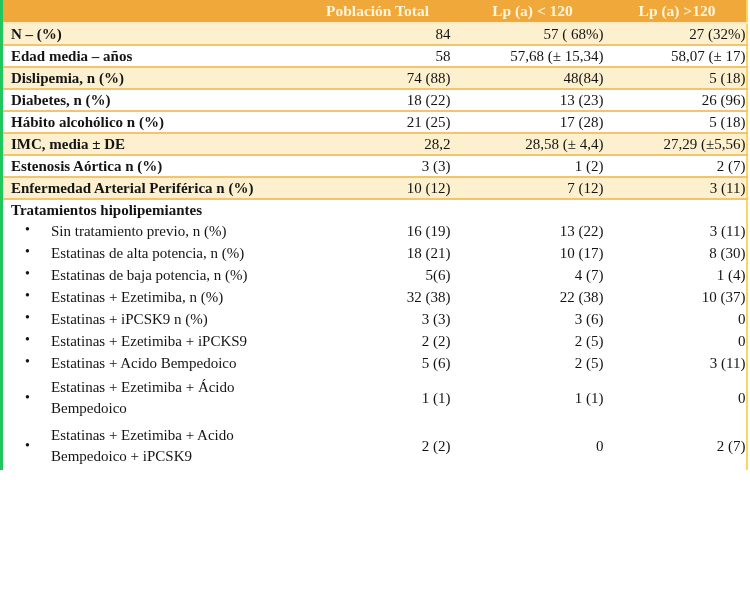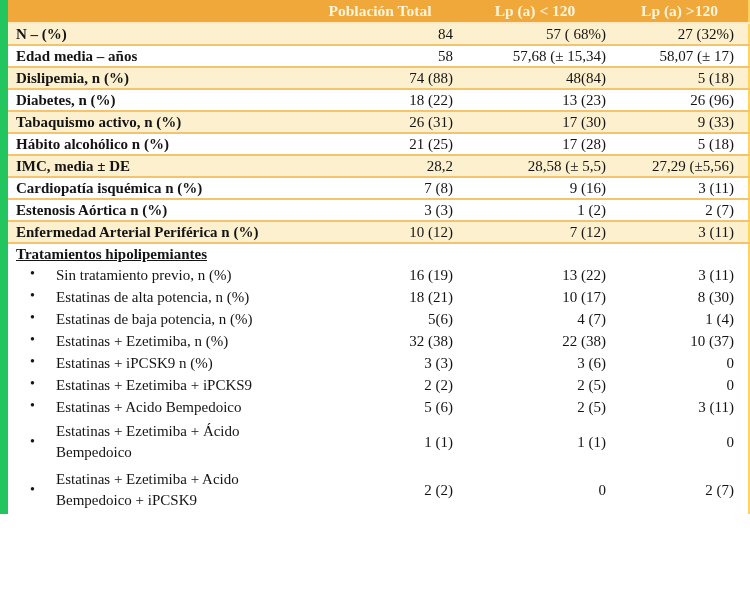--- a/index.html
+++ b/index.html
@@ -13,21 +13,21 @@
     background: #ffffff;
     font-family: "Liberation Serif", serif;
     color: #141414;
     overflow: hidden;
     box-sizing: border-box;
   }
   table.char-table {
     border-collapse: collapse;
     width: 594px;
     table-layout: fixed;
-    border-left: 8px solid #22c55e;
+    border-left: 3px solid #22c55e;
     border-right: 2px solid #FFD45E;
   }
   col.c-label { width: 297px; }
   col.c-v1    { width: 158px; }
   col.c-v2    { width: 152px; }
   col.c-v3    { width: 138px; }
 
   thead th {
     background: #F1A83B;
     color: #FDF5DC;
@@ -56,30 +56,29 @@
   tr.cream > td { background: #FCF0CE; }
   tr.white > td { background: #ffffff; }
 
   td.label {
     padding-left: 8px;
     font-weight: bold;
     overflow: hidden;
     white-space: nowrap;
   }
   tr.section td.label span.sec-text {
-    text-decoration: underline;
   }
   td.val {
     text-align: right;
     white-space: nowrap;
     overflow: hidden;
   }
   td.val.v1 { padding-right: 6px; }
   td.val.v2 { padding-right: 5px; }
-  td.val.v3 { padding-right: 14px; }
+  td.val.v3 { padding-right: 0; }
 
   tr.bullet > td { height: 22px; }
   tr.bullet td.label {
     font-weight: normal;
     position: relative;
     padding-left: 48px;
     white-space: normal;
   }
   tr.bullet td.label .dot {
     position: absolute;
@@ -134,43 +133,31 @@
           <td class="val v1">74 (88)</td>
           <td class="val v2">48(84)</td>
           <td class="val v3">5 (18)</td>
         </tr>
         <tr class="data white">
           <td class="label">Diabetes, n (%)</td>
           <td class="val v1">18 (22)</td>
           <td class="val v2">13 (23)</td>
           <td class="val v3">26 (96)</td>
         </tr>
-        <tr class="data cream">
-          <td class="label">Tabaquismo activo, n (%)</td>
-          <td class="val v1">26 (31)</td>
-          <td class="val v2">17 (30)</td>
-          <td class="val v3">9 (33)</td>
-        </tr>
         <tr class="data white">
           <td class="label">Hábito alcohólico n (%)</td>
           <td class="val v1">21 (25)</td>
           <td class="val v2">17 (28)</td>
           <td class="val v3">5 (18)</td>
         </tr>
         <tr class="data cream">
           <td class="label">IMC, media ± DE</td>
           <td class="val v1">28,2</td>
-          <td class="val v2">28,58 (± 5,5)</td>
+          <td class="val v2">28,58 (± 4,4)</td>
           <td class="val v3">27,29 (±5,56)</td>
-        </tr>
-        <tr class="data white">
-          <td class="label">Cardiopatía isquémica n (%)</td>
-          <td class="val v1">7 (8)</td>
-          <td class="val v2">9 (16)</td>
-          <td class="val v3">3 (11)</td>
         </tr>
         <tr class="data white">
           <td class="label">Estenosis Aórtica n (%)</td>
           <td class="val v1">3 (3)</td>
           <td class="val v2">1 (2)</td>
           <td class="val v3">2 (7)</td>
         </tr>
         <tr class="data cream">
           <td class="label">Enfermedad Arterial Periférica n (%)</td>
           <td class="val v1">10 (12)</td>

